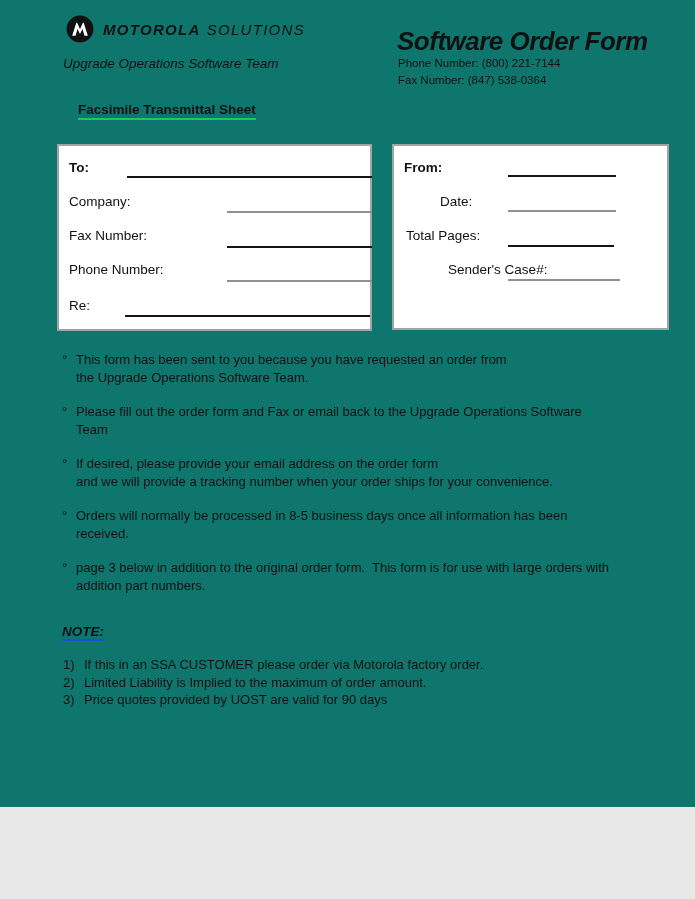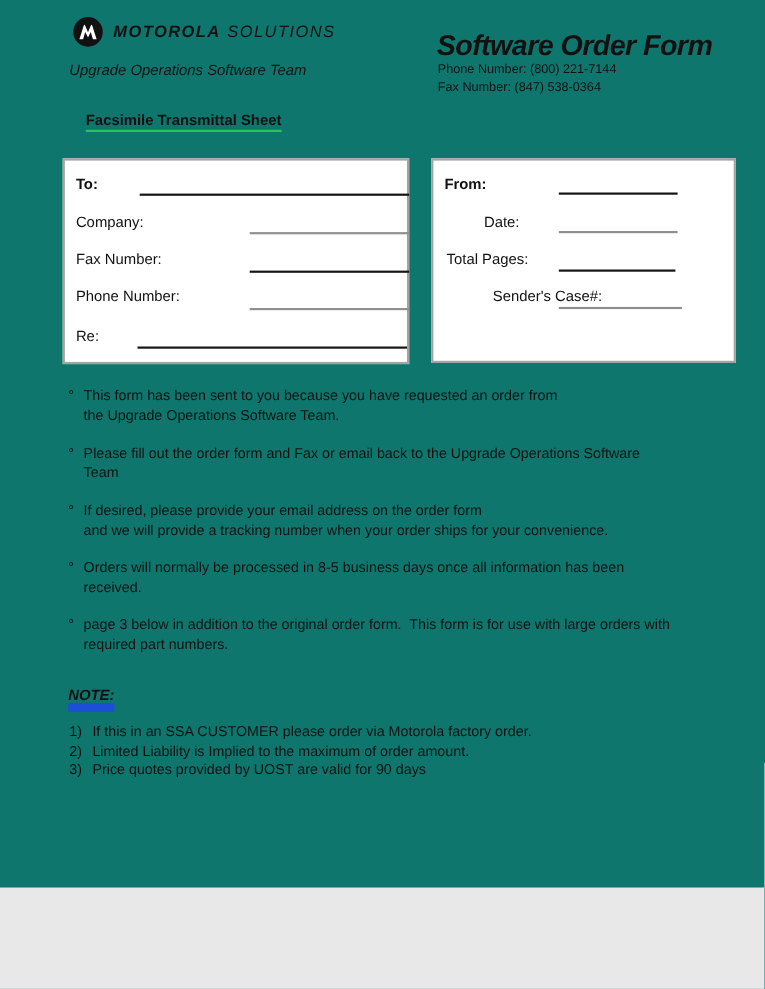--- a/index.html
+++ b/index.html
@@ -29,21 +29,21 @@
   .field-label { position:absolute; font-size:13.5px; white-space:pre; }
   .field-label.bold { font-weight:bold; }
   .field-line { position:absolute; height:2px; background:#151515; }
   .field-line.gray { background:#909090; }
   
   .bullets { position:absolute; left:62px; top:351px; width:600px; }
   .bullet { display:flex; margin-bottom:17px; font-size:13px; line-height:17.5px; }
   .bullet .marker { flex:0 0 14px; width:14px; font-size:13px; }
   .bullet .lines div { white-space:pre; }
   
-  .note-label { position:absolute; left:62px; top:624px; font-size:13.5px; font-weight:bold; font-style:italic; border-bottom:8px solid #1d4ed8; padding-bottom:0; }
+  .note-label { position:absolute; left:62px; top:624px; font-size:13.5px; font-weight:bold; font-style:italic; border-bottom:2px solid #1d4ed8; padding-bottom:0; }
   .notes { position:absolute; left:63px; top:656px; font-size:13px; line-height:17.5px; }
   .note-item { display:flex; }
   .note-item .num { flex:0 0 21px; width:21px; }
   .note-item .txt { white-space:pre; }
   
   .footer { position:absolute; left:63px; top:823px; font-size:13.5px; font-weight:bold; font-style:italic; }
 </style>
 </head>
 <body>
 
@@ -123,21 +123,21 @@
       <span class="marker">°</span>
       <span class="lines">
         <div>Orders will normally be processed in 8-5 business days once all information has been</div>
         <div>received.</div>
       </span>
     </div>
     <div class="bullet">
       <span class="marker">°</span>
       <span class="lines">
         <div>page 3 below in addition to the original order form.  This form is for use with large orders with</div>
-        <div>required part numbers.</div>
+        <div>addition part numbers.</div>
       </span>
     </div>
   </div>
 
   <div class="note-label">NOTE:</div>
   <div class="notes">
     <div class="note-item">
       <span class="num">1)</span>
       <span class="txt">If this in an SSA CUSTOMER please order via Motorola factory order.</span>
     </div>

